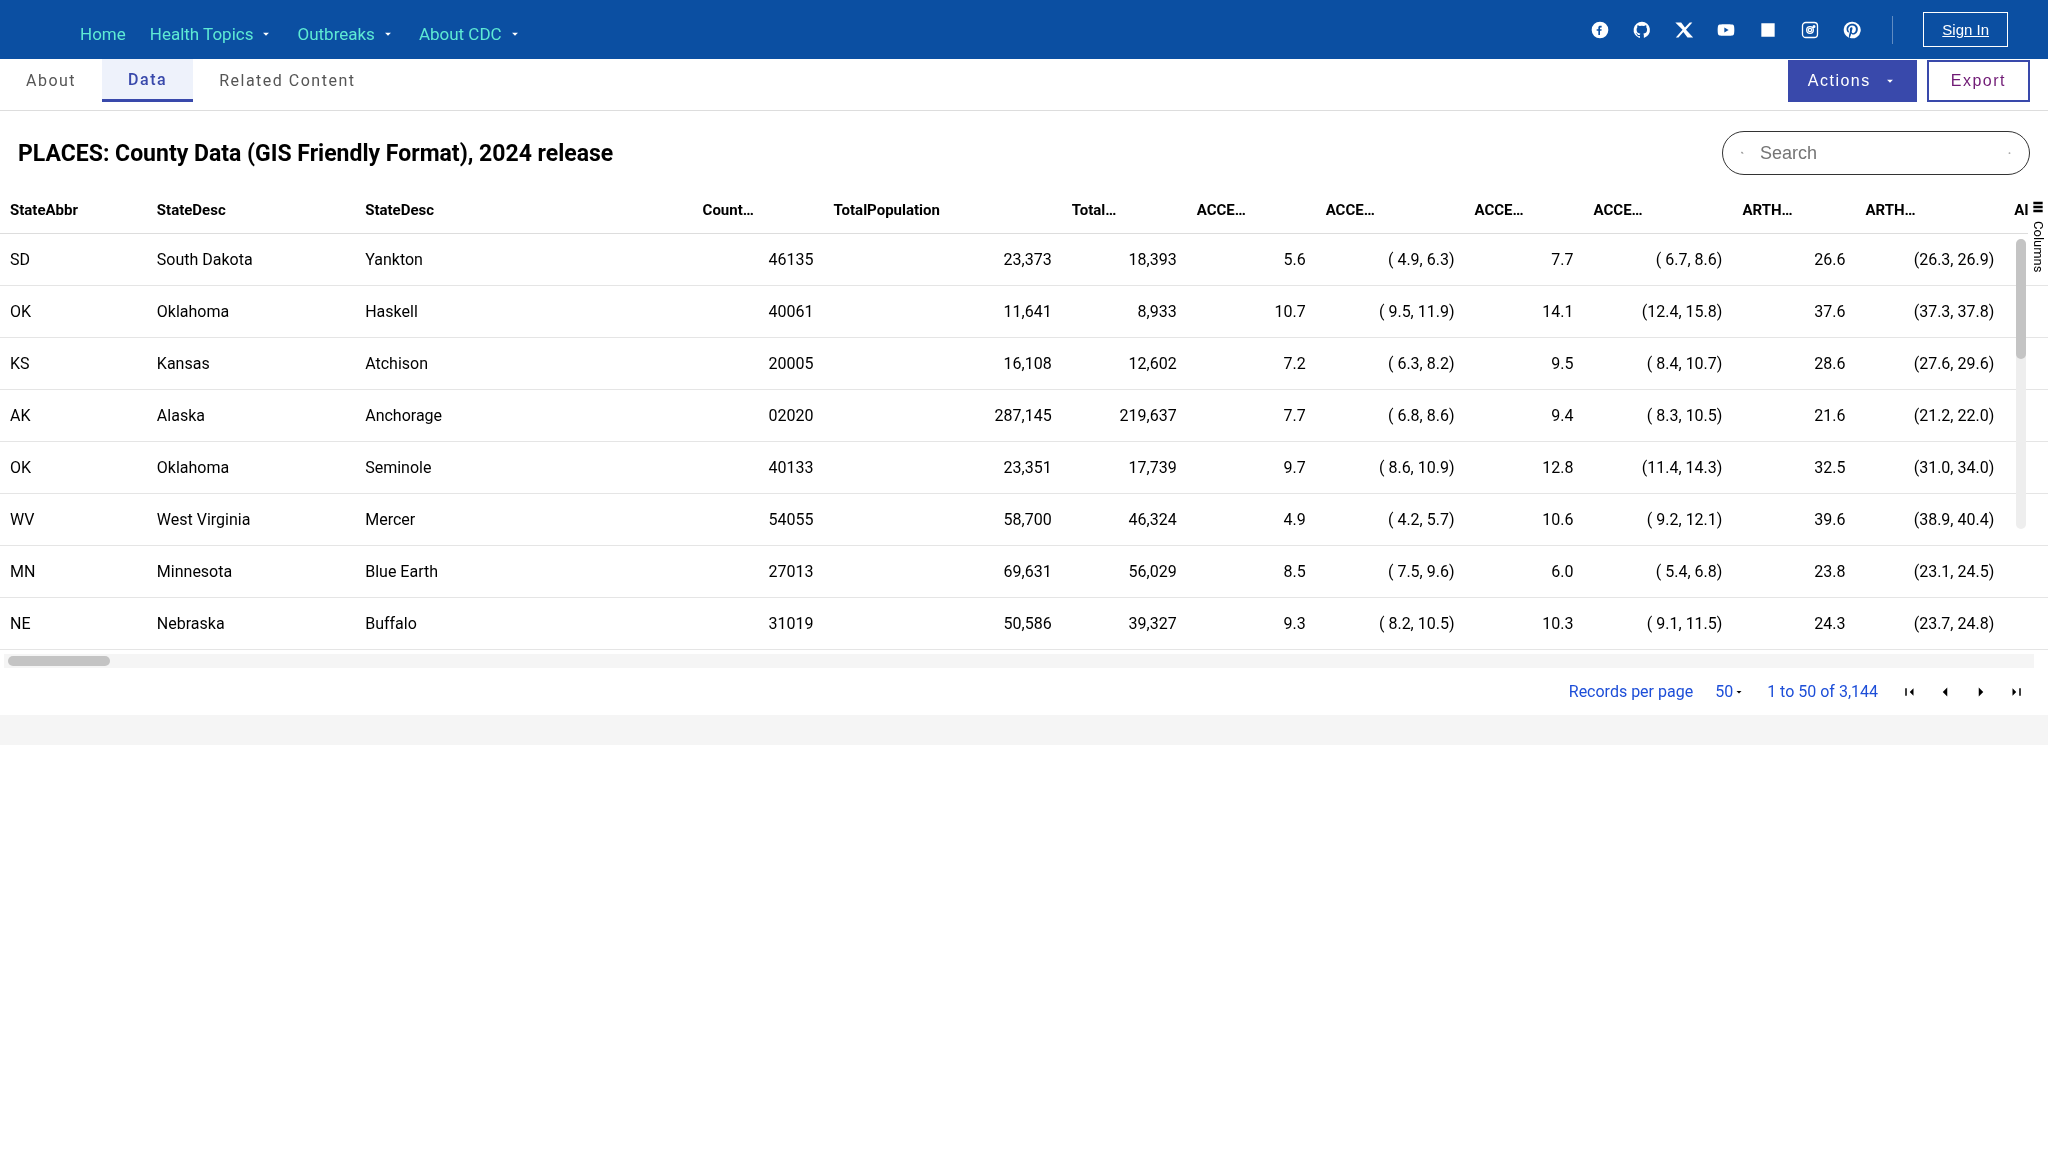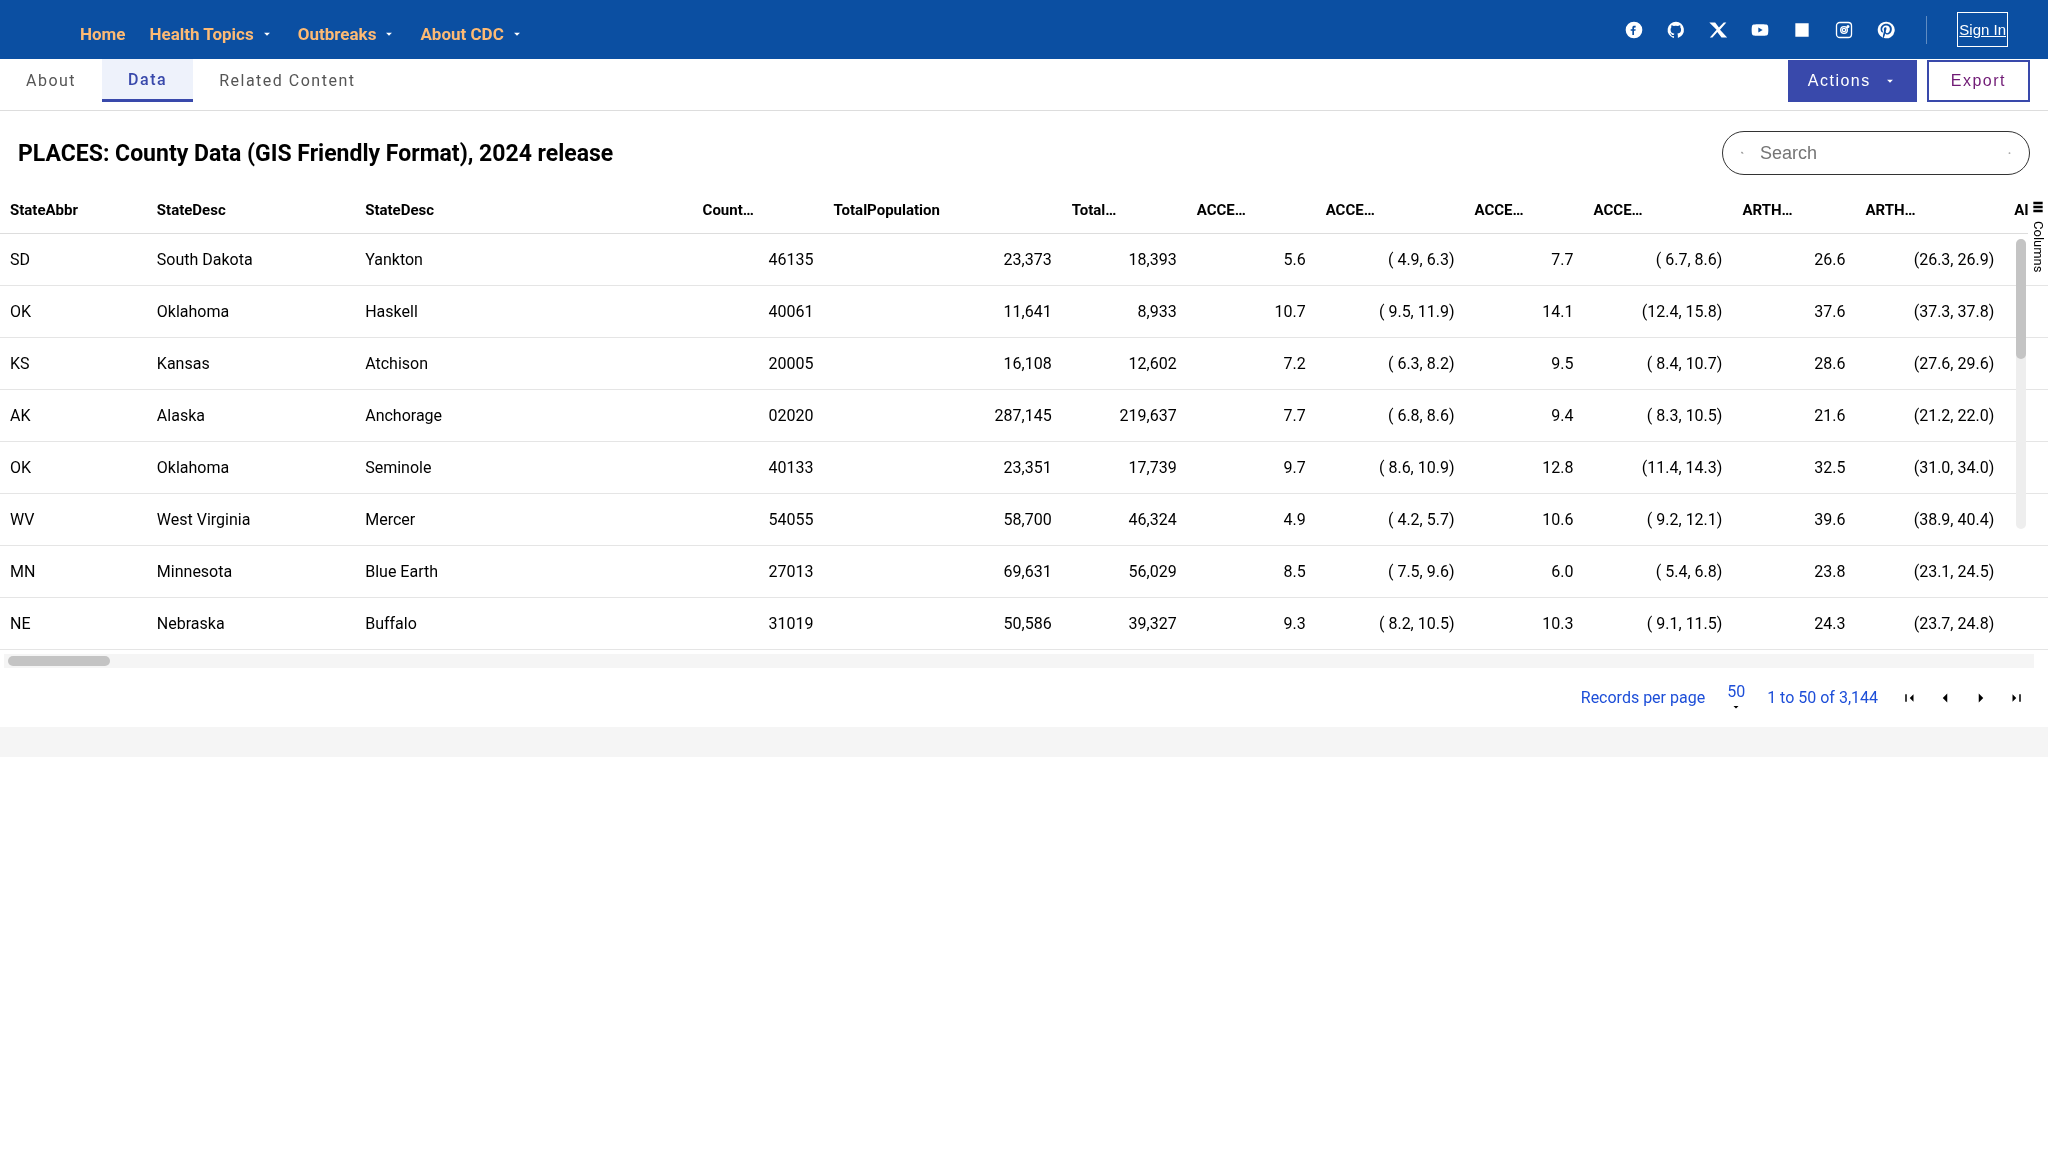--- a/index.html
+++ b/index.html
@@ -1,25 +1,25 @@
 <!DOCTYPE html>
 <html><head>
 <meta charset="utf-8">
 <style>
 * { margin: 0; padding: 0; box-sizing: border-box; }
 body { font-family: -apple-system, BlinkMacSystemFont, "Segoe UI", Roboto, Arial, sans-serif; background: #fff; color: #000; }
 
 .top-nav { background: #0b4fa2; height: 59px; display: flex; align-items: center; justify-content: space-between; padding: 0 40px 0 80px; }
 .nav-left { display: flex; gap: 24px; align-items: center; }
-.nav-item { color: #fdba74; font-size: 17px; font-weight: 700; display: flex; align-items: center; gap: 6px; cursor: pointer; margin-top: 9px; }
+.nav-item { color: #5eead4; font-size: 17px; font-weight: 400; display: flex; align-items: center; gap: 6px; cursor: pointer; margin-top: 9px; }
 .nav-item svg { fill: #fff; }
 .nav-right { display: flex; align-items: center; gap: 22px; }
 .social-icon { width: 20px; height: 20px; fill: #fff; cursor: pointer; }
 .divider-v { width: 1px; height: 28px; background: rgba(255,255,255,0.35); margin: 0 8px; }
-.signin-btn { border: 1.5px solid #fff; color: #fff; background: transparent; padding: 8px 1px; font-size: 15px; cursor: pointer; text-decoration: underline; }
+.signin-btn { border: 1.5px solid #fff; color: #fff; background: transparent; padding: 8px 18px; font-size: 15px; cursor: pointer; text-decoration: underline; }
 
 .tab-bar { height: 52px; display: flex; align-items: center; justify-content: space-between; padding: 0 18px 8px 0; border-bottom: 1px solid #ddd; }
 .tabs { display: flex; height: 100%; }
 .tab { padding: 0 26px; display: flex; align-items: center; font-size: 16px; color: #555; letter-spacing: 1.5px; cursor: pointer; }
 .tab.active { background: #eef2fb; color: #3949ab; border-bottom: 3px solid #3949ab; font-weight: 500; }
 .tab-actions { display: flex; gap: 10px; }
 .actions-btn { background: #3949ab; color: #fff; border: none; padding: 12px 20px; font-size: 16px; letter-spacing: 1.5px; display: flex; align-items: center; gap: 12px; cursor: pointer; font-weight: 500; }
 .export-btn { background: #fff; color: #701a75; border: 2px solid #3949ab; padding: 10px 22px; font-size: 16px; letter-spacing: 1.5px; cursor: pointer; font-weight: 500; }
 
 .title-row { display: flex; align-items: center; justify-content: space-between; padding: 20px 18px 12px 18px; }
@@ -33,21 +33,21 @@
 .data-table th { text-align: left; font-size: 15px; font-weight: 700; padding: 14px 10px; white-space: nowrap; overflow: hidden; text-overflow: ellipsis; border-bottom: 1px solid #ddd; }
 .data-table td { font-size: 16px; padding: 16px 10px; border-bottom: 1px solid #e5e5e5; white-space: nowrap; overflow: hidden; text-overflow: ellipsis; }
 .col-right { text-align: right; }
 .columns-tab { position: absolute; right: 0; top: 6px; writing-mode: vertical-rl; font-size: 13px; display: flex; align-items: center; gap: 6px; padding: 6px 2px; cursor: pointer; background: #fff; }
 .columns-tab svg { width: 16px; height: 16px; transform: rotate(90deg); }
 
 .hscroll-track { height: 14px; background: #f5f5f5; margin: 4px 14px 0 4px; position: relative; }
 .hscroll-thumb { position: absolute; left: 4px; top: 2px; height: 10px; width: 102px; background: #c4c4c4; border-radius: 5px; }
 
 .pagination { display: flex; align-items: center; justify-content: flex-end; gap: 22px; padding: 14px 22px; font-size: 16px; color: #1d4ed8; }
-.pg-select { display: flex; align-items: center; gap: 0; cursor: pointer; flex-direction: column; }
+.pg-select { display: flex; align-items: center; gap: 0; cursor: pointer; }
 .pg-icons { display: flex; gap: 18px; }
 .pg-icons svg { width: 18px; height: 18px; cursor: pointer; }
 
 .vscroll-track { position: absolute; right: 22px; top: 52px; width: 10px; height: 290px; background: #eee; border-radius: 5px; }
 .vscroll-thumb { width: 10px; height: 120px; background: #c4c4c4; border-radius: 5px; position: absolute; top: 0; }
 
 .footer-space { height: 30px; background: #f5f5f5; }
 </style>
 </head>
 <body>

